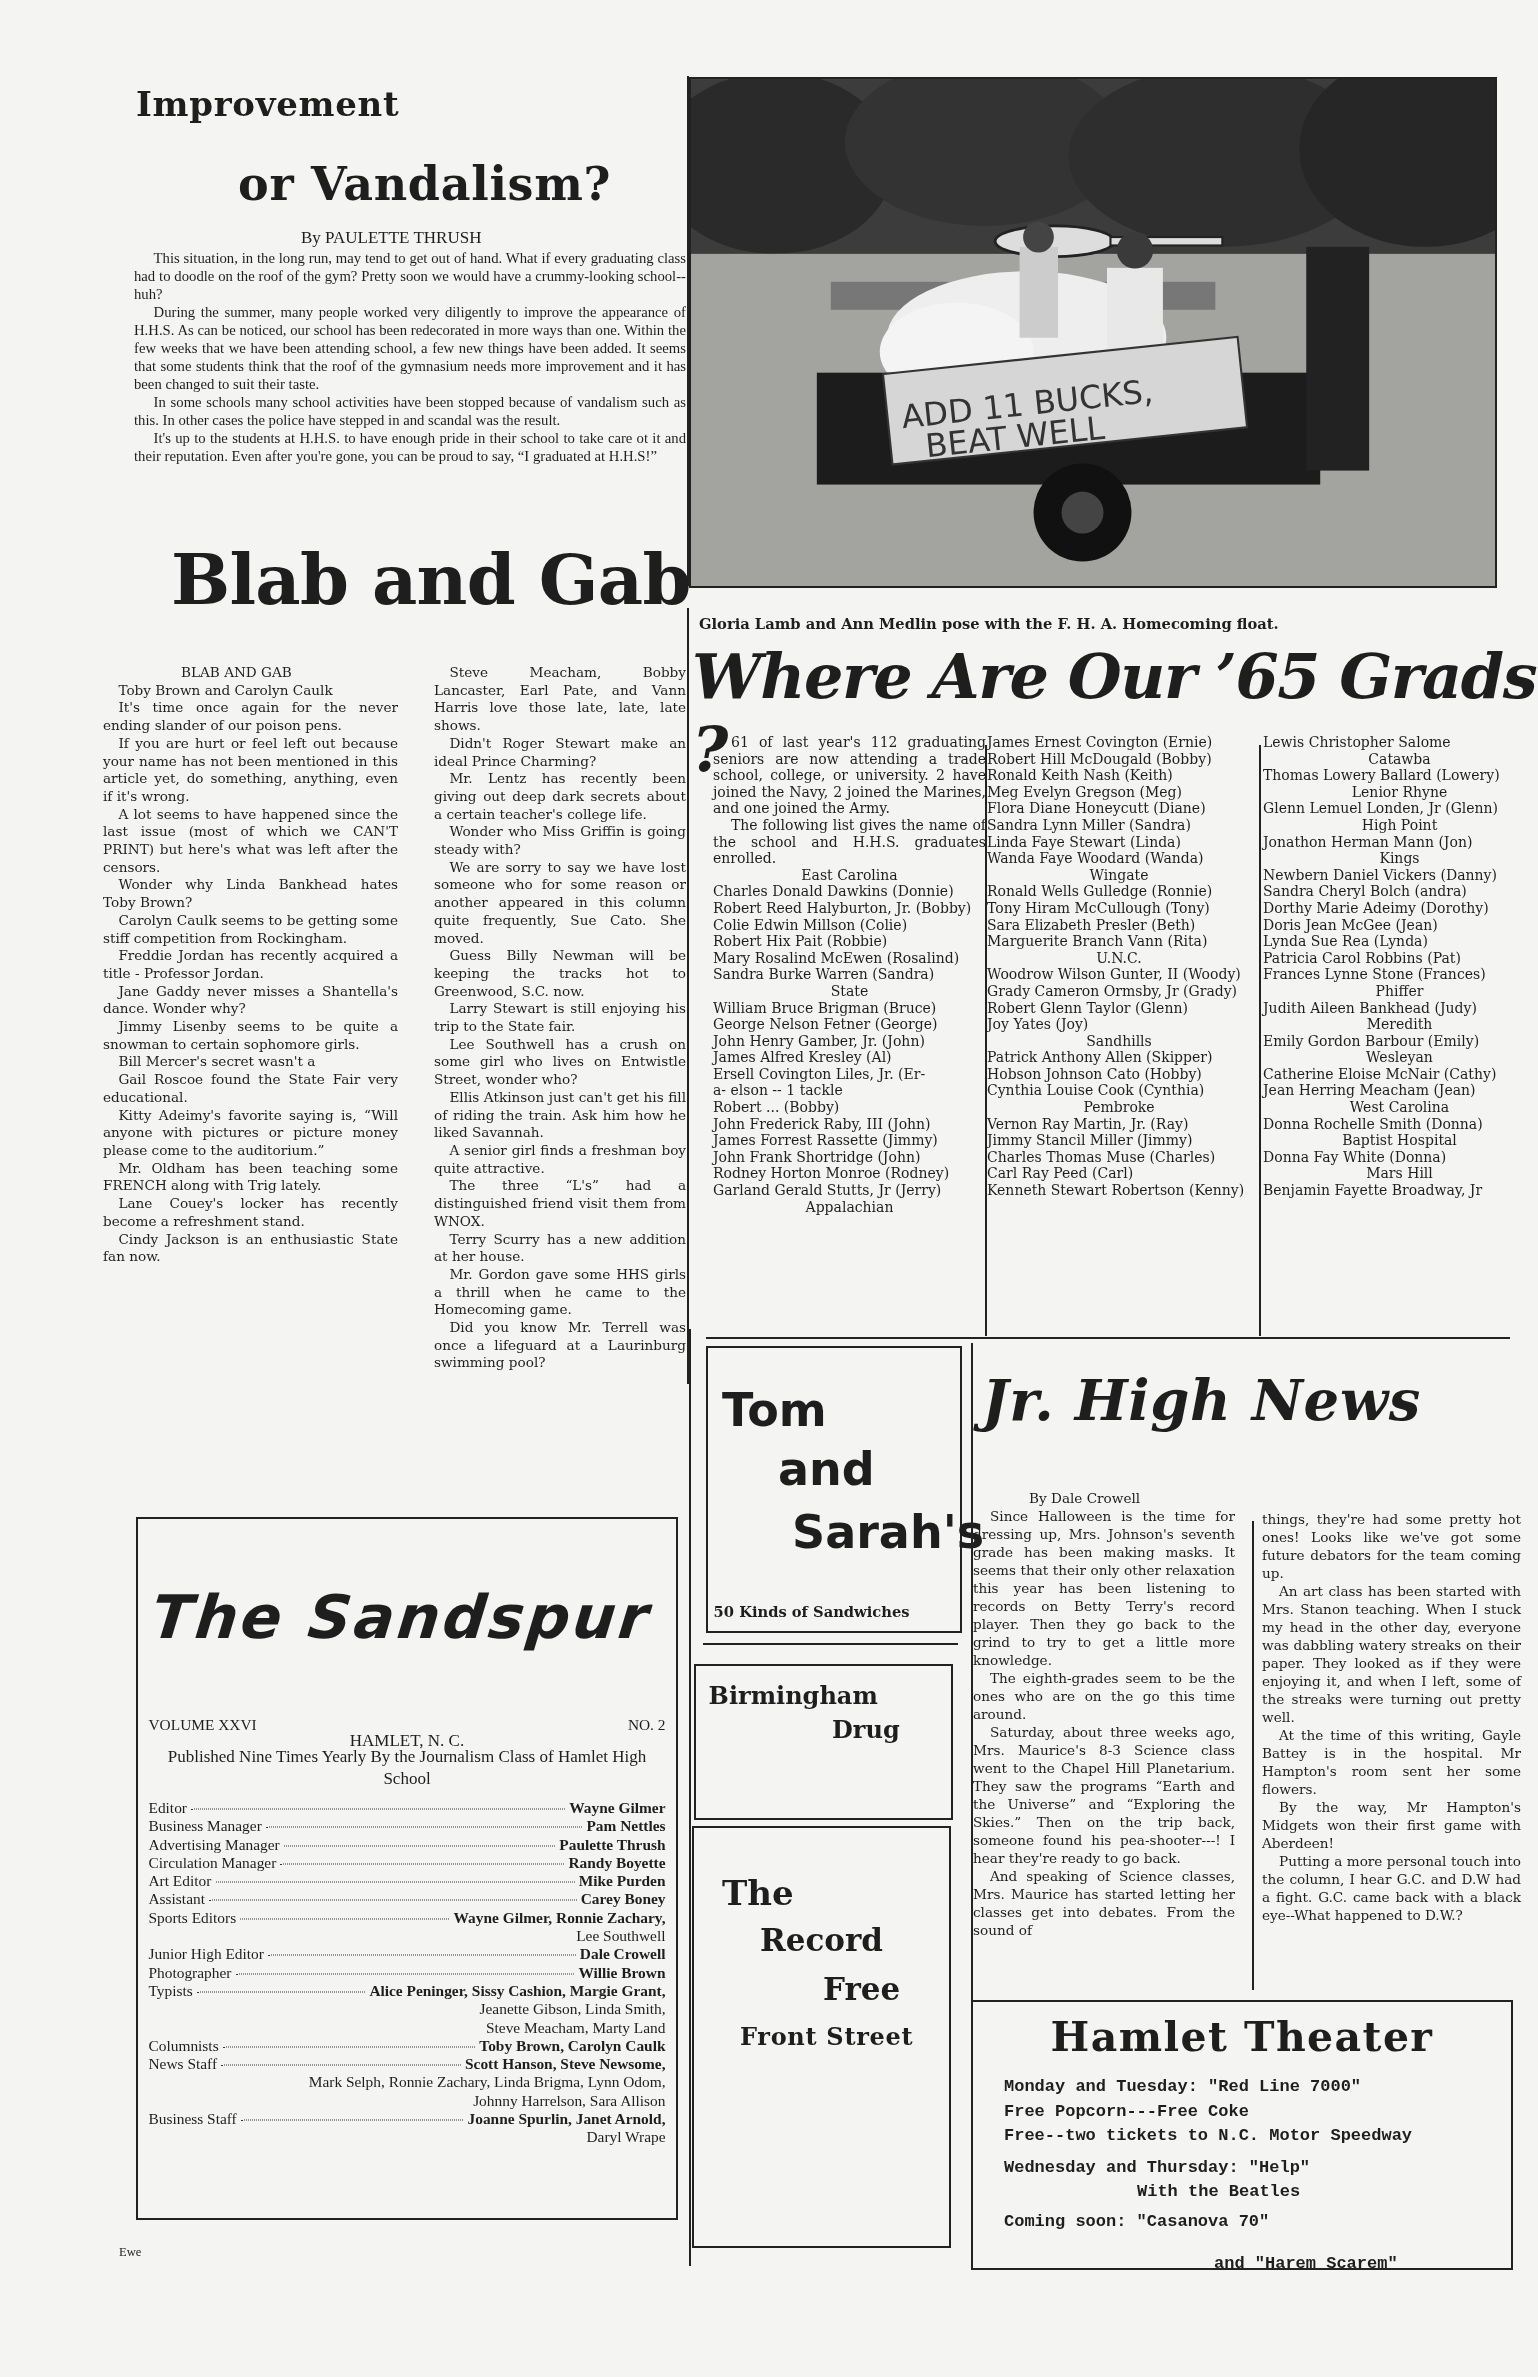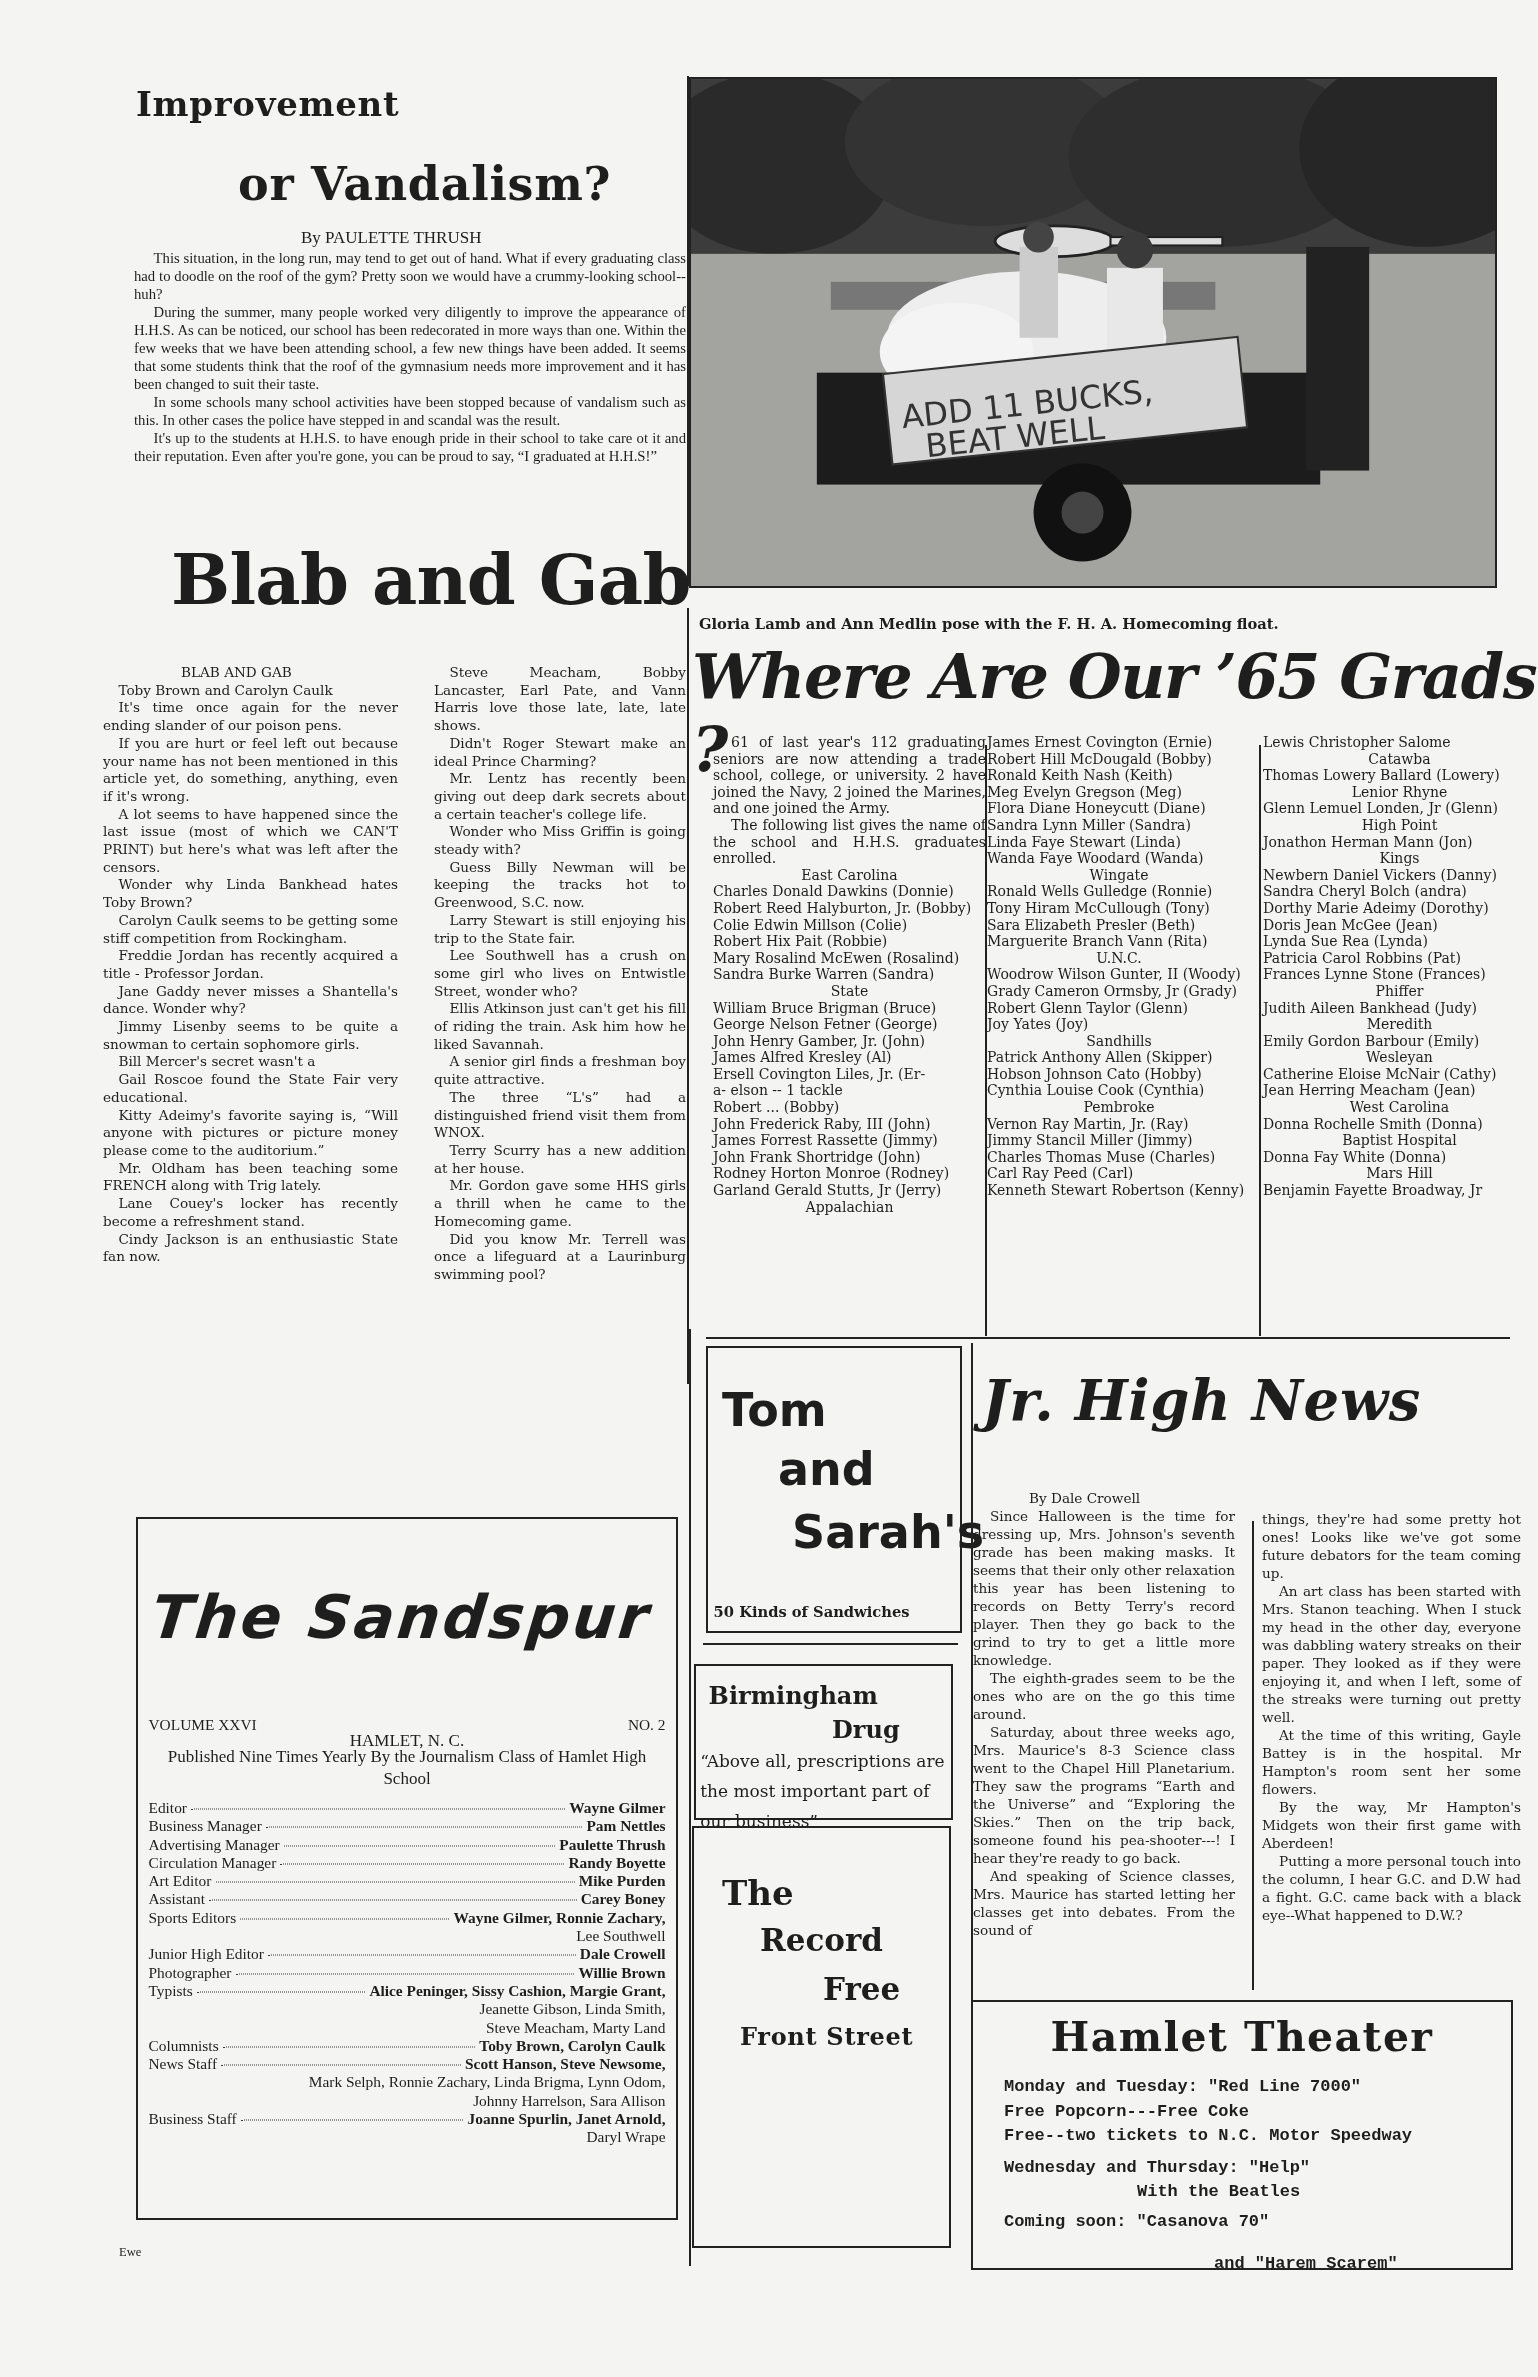--- a/index.html
+++ b/index.html
@@ -146,20 +146,21 @@
   <p>Kitty Adeimy's favorite saying is, “Will anyone with pictures or picture money please come to the auditorium.”</p>
   <p>Mr. Oldham has been teaching some FRENCH along with Trig lately.</p>
   <p>Lane Couey's locker has recently become a refreshment stand.</p>
   <p>Cindy Jackson is an enthusiastic State fan now.</p>
 </div>
 <div class="abs typew blab-col" id="blab-col2">
   <p>Steve Meacham, Bobby Lancaster, Earl Pate, and Vann Harris love those late, late, late shows.</p>
   <p>Didn't Roger Stewart make an ideal Prince Charming?</p>
   <p>Mr. Lentz has recently been giving out deep dark secrets about a certain teacher's college life.</p>
   <p>Wonder who Miss Griffin is going steady with?</p>
+  <p>We are sorry to say we have lost someone who for some reason or another appeared in this column quite frequently, Sue Cato. She moved.</p>
   <p>Guess Billy Newman will be keeping the tracks hot to Greenwood, S.C. now.</p>
   <p>Larry Stewart is still enjoying his trip to the State fair.</p>
   <p>Lee Southwell has a crush on some girl who lives on Entwistle Street, wonder who?</p>
   <p>Ellis Atkinson just can't get his fill of riding the train. Ask him how he liked Savannah.</p>
   <p>A senior girl finds a freshman boy quite attractive.</p>
   <p>The three “L's” had a distinguished friend visit them from WNOX.</p>
   <p>Terry Scurry has a new addition at her house.</p>
   <p>Mr. Gordon gave some HHS girls a thrill when he came to the Homecoming game.</p>
   <p>Did you know Mr. Terrell was once a lifeguard at a Laurinburg swimming pool?</p>
 </div>
@@ -348,21 +349,20 @@
 <div class="ad" id="ad-tom">
   <div class="l1">Tom</div>
   <div class="l2">and</div>
   <div class="l3">Sarah's</div>
   <div class="l4 typew">50 Kinds of Sandwiches</div>
 </div>
 <div class="hrule" style="left:703px; top:1643px; width:255px;"></div>
 <div class="ad" id="ad-bham">
   <div class="b1 typew">Birmingham</div>
   <div class="b2 typew">Drug</div>
-  <div class="b3 typew">“Above all, prescriptions are the most important part of our business”</div>
 </div>
 <div class="ad" id="ad-record">
   <div class="r1 slab">The</div>
   <div class="r2 slab">Record</div>
   <div class="r3 slab">Free</div>
   <div class="r4 typew">Front Street</div>
 </div>
 
 <div class="abs slab" id="jr-title">Jr. High News</div>
 <div class="vrule" style="left:971px; top:1343px; height:657px;"></div>

